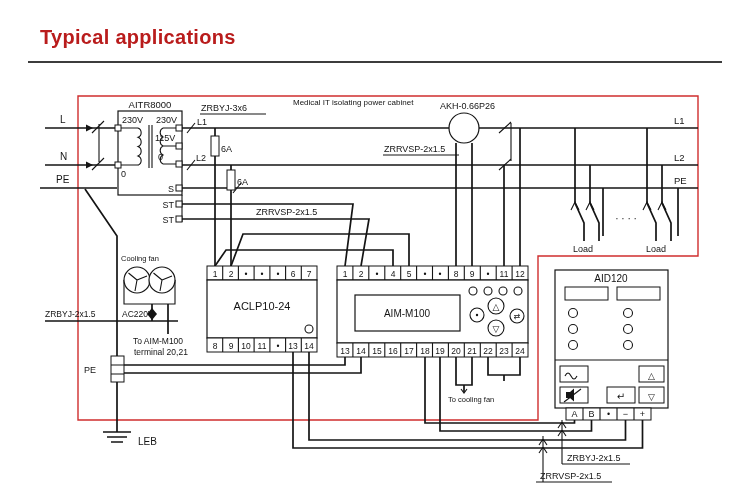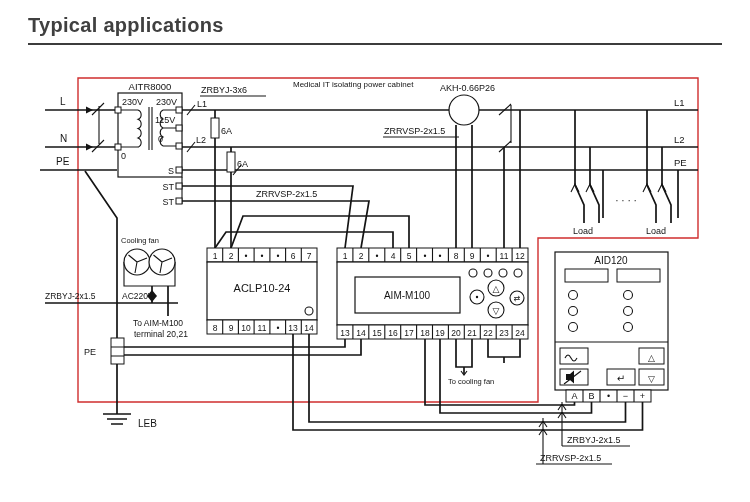--- a/index.html
+++ b/index.html
@@ -1,18 +1,18 @@
 <!DOCTYPE html>
 <html><head>
 <meta charset="utf-8">
 <style>
   html,body{margin:0;padding:0;background:#fff;width:750px;height:502px;overflow:hidden;
     font-family:"Liberation Sans","DejaVu Sans",sans-serif;}
   .hdr{padding:14px 28px 0 28px;}
-  .hdr h1{margin:0;font-size:20px;font-weight:bold;color:#404040;letter-spacing:.3px;}
+  .hdr h1{margin:12px;font-size:20px;font-weight:bold;color:#b91c1c;letter-spacing:.3px;}
   .rule{height:2px;background:#3c3c3c;margin:6px 28px 0 28px;}
   svg text{fill:#141414;font-family:"Liberation Sans","DejaVu Sans",sans-serif;}
   .w{stroke:#141414;stroke-width:1.7;fill:none;}
   .t{stroke:#141414;stroke-width:1.1;fill:none;}
   .box{stroke:#141414;stroke-width:1.2;fill:#fff;}
   .cell{stroke:#141414;stroke-width:1;fill:#fff;}
 </style>
 </head>
 <body>
 

